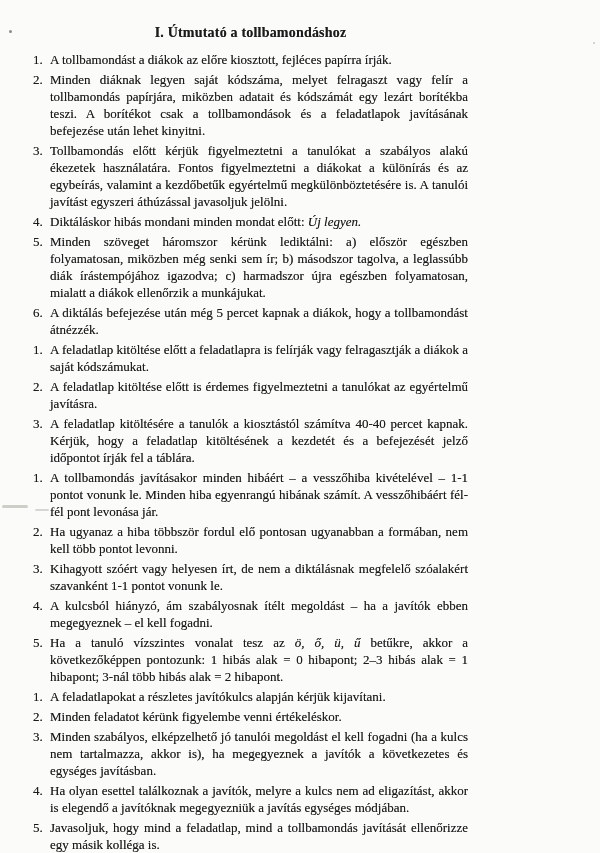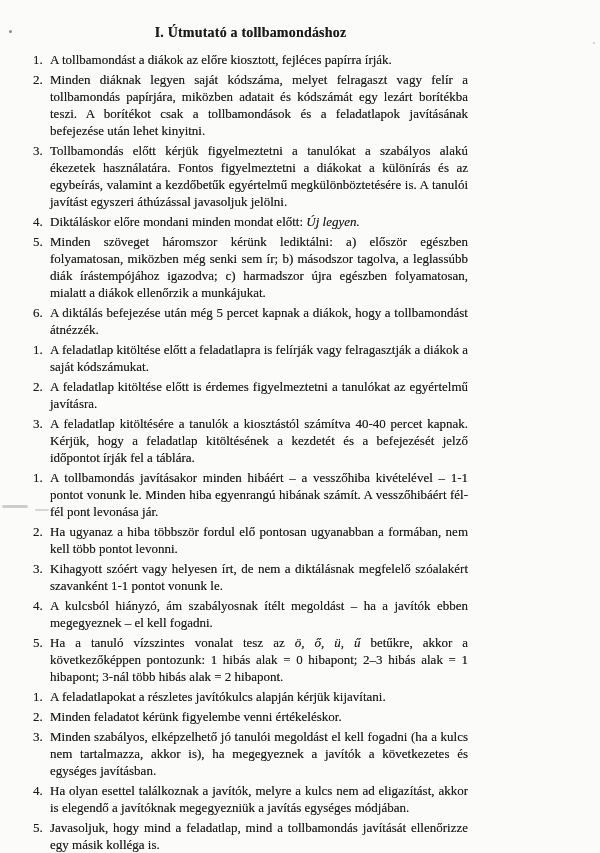--- a/index.html
+++ b/index.html
@@ -90,21 +90,21 @@
 <body>
 
 <div class="page">
   <div id="sections-root">
       <div class="section">
         <div class="section-title">I. Útmutató a tollbamondáshoz</div>
         <ol class="item-list">
           <li><span>A tollbamondást a diákok az előre kiosztott, fejléces papírra írják.</span></li>
           <li><span>Minden diáknak legyen saját kódszáma, melyet felragaszt vagy felír a tollbamondás papírjára, miközben adatait és kódszámát egy lezárt borítékba teszi. A borítékot csak a tollbamondások és a feladatlapok javításának befejezése után lehet kinyitni.</span></li>
           <li><span>Tollbamondás előtt kérjük figyelmeztetni a tanulókat a szabályos alakú ékezetek használatára. Fontos figyelmeztetni a diákokat a különírás és az egybeírás, valamint a kezdőbetűk egyértelmű megkülönböztetésére is. A tanulói javítást egyszeri áthúzással javasoljuk jelölni.</span></li>
-          <li><span>Diktáláskor előre mondani minden mondat előtt: </span><span class="italic">Új legyen.</span></li>
+          <li><span>Diktáláskor hibás mondani minden mondat előtt: </span><span class="italic">Új legyen.</span></li>
           <li><span>Minden szöveget háromszor kérünk lediktálni: a) először egészben folyamatosan, miközben még senki sem ír; b) másodszor tagolva, a leglassúbb diák írástempójához igazodva; c) harmadszor újra egészben folyamatosan, mialatt a diákok ellenőrzik a munkájukat.</span></li>
           <li><span>A diktálás befejezése után még 5 percet kapnak a diákok, hogy a tollbamondást átnézzék.</span></li>
         </ol>
       </div>
       <div class="section">
         <ol class="item-list">
           <li><span>A feladatlap kitöltése előtt a feladatlapra is felírják vagy felragasztják a diákok a saját kódszámukat.</span></li>
           <li><span>A feladatlap kitöltése előtt is érdemes figyelmeztetni a tanulókat az egyértelmű javításra.</span></li>
           <li><span>A feladatlap kitöltésére a tanulók a kiosztástól számítva 40-40 percet kapnak. Kérjük, hogy a feladatlap kitöltésének a kezdetét és a befejezését jelző időpontot írják fel a táblára.</span></li>
         </ol>

